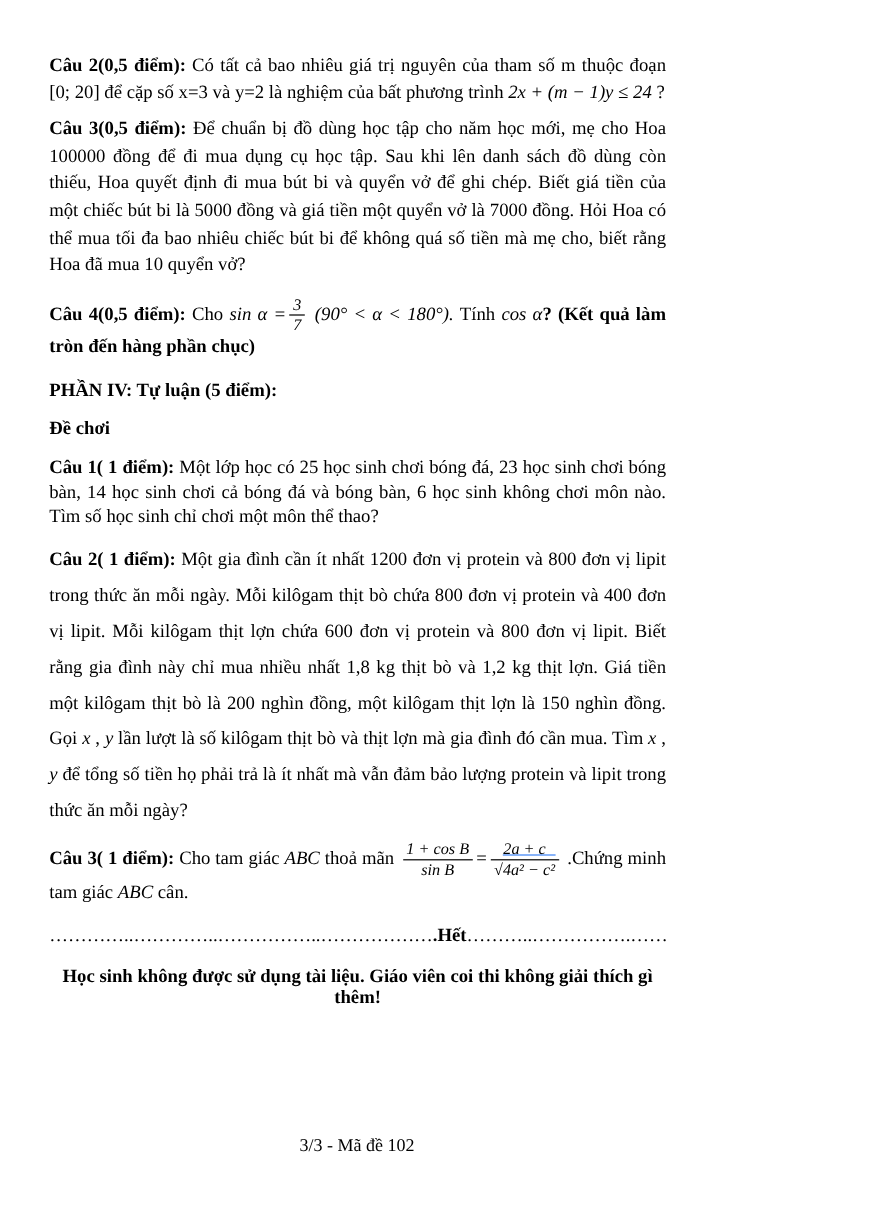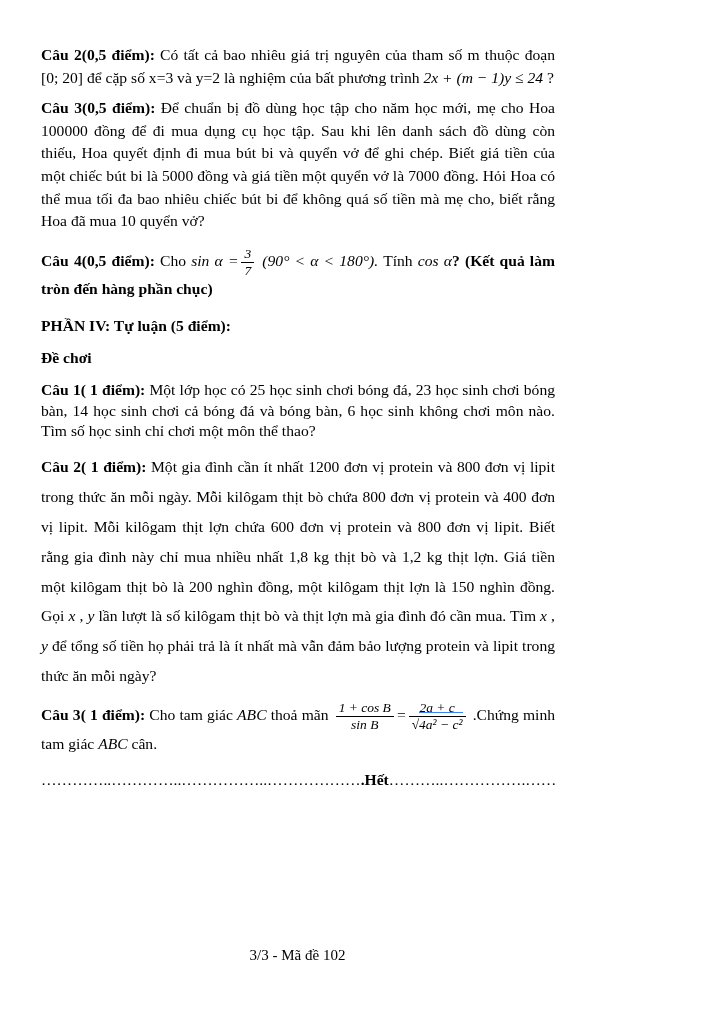--- a/index.html
+++ b/index.html
@@ -79,16 +79,17 @@
   <p class="para left b mt10">Đề chơi</p>
 
   <p class="para tight mt10"><span class="b">Câu 1( 1 điểm):</span><span>  Một lớp học có 25 học sinh chơi bóng đá, 23 học sinh chơi bóng bàn, 14 học sinh chơi cả bóng đá và bóng bàn, 6 học sinh không chơi môn nào. Tìm số học sinh chỉ chơi một môn thể thao?</span></p>
 
   <p class="para loose mt10"><span class="b">Câu 2( 1 điểm):</span><span> Một gia đình cần ít nhất 1200 đơn vị protein và 800 đơn vị lipit trong thức ăn mỗi ngày. Mỗi kilôgam thịt bò chứa 800 đơn vị protein và 400 đơn vị lipit. Mỗi kilôgam thịt lợn chứa 600 đơn vị protein và 800 đơn vị lipit. Biết rằng gia đình này chỉ mua nhiều nhất 1,8 kg thịt bò và 1,2 kg thịt lợn. Giá tiền một kilôgam thịt bò là 200 nghìn đồng, một kilôgam thịt lợn là 150 nghìn đồng. Gọi </span><span class="math">x</span><span> , </span><span class="math">y</span><span> lần lượt là số kilôgam thịt bò và thịt lợn mà gia đình đó cần mua. Tìm </span><span class="math">x</span><span> , </span><span class="math">y</span><span> để tổng số tiền họ phải trả là ít nhất mà vẫn đảm bảo lượng protein và lipit trong thức ăn mỗi ngày?</span></p>
 
   <p class="para mt10"><span class="b">Câu 3( 1 điểm):</span><span> Cho tam giác </span><span class="math">ABC</span><span> thoả mãn </span><span class="frac"><span class="num">1 + cos B</span><span class="den">sin B</span></span><span>=</span><span class="frac"><span class="num">2a + c</span><span class="den"><span class="rad">√</span><span class="radbody">4a² − c²</span></span></span><span> .Chứng minh tam giác </span><span class="math">ABC</span><span> cân.</span></p>
 
   <p class="het-line"><span>…………..…………..……………..………………</span><span class="b">.Hết</span><span>………..…………….………………..……</span></p>
 
+  <p class="closing-note">Học sinh không được sử dụng tài liệu. Giáo viên coi thi không giải thích gì thêm!</p>
 
   <div class="page-footer">3/3 - Mã đề 102</div>
 
 </div>
 
 </body></html>

